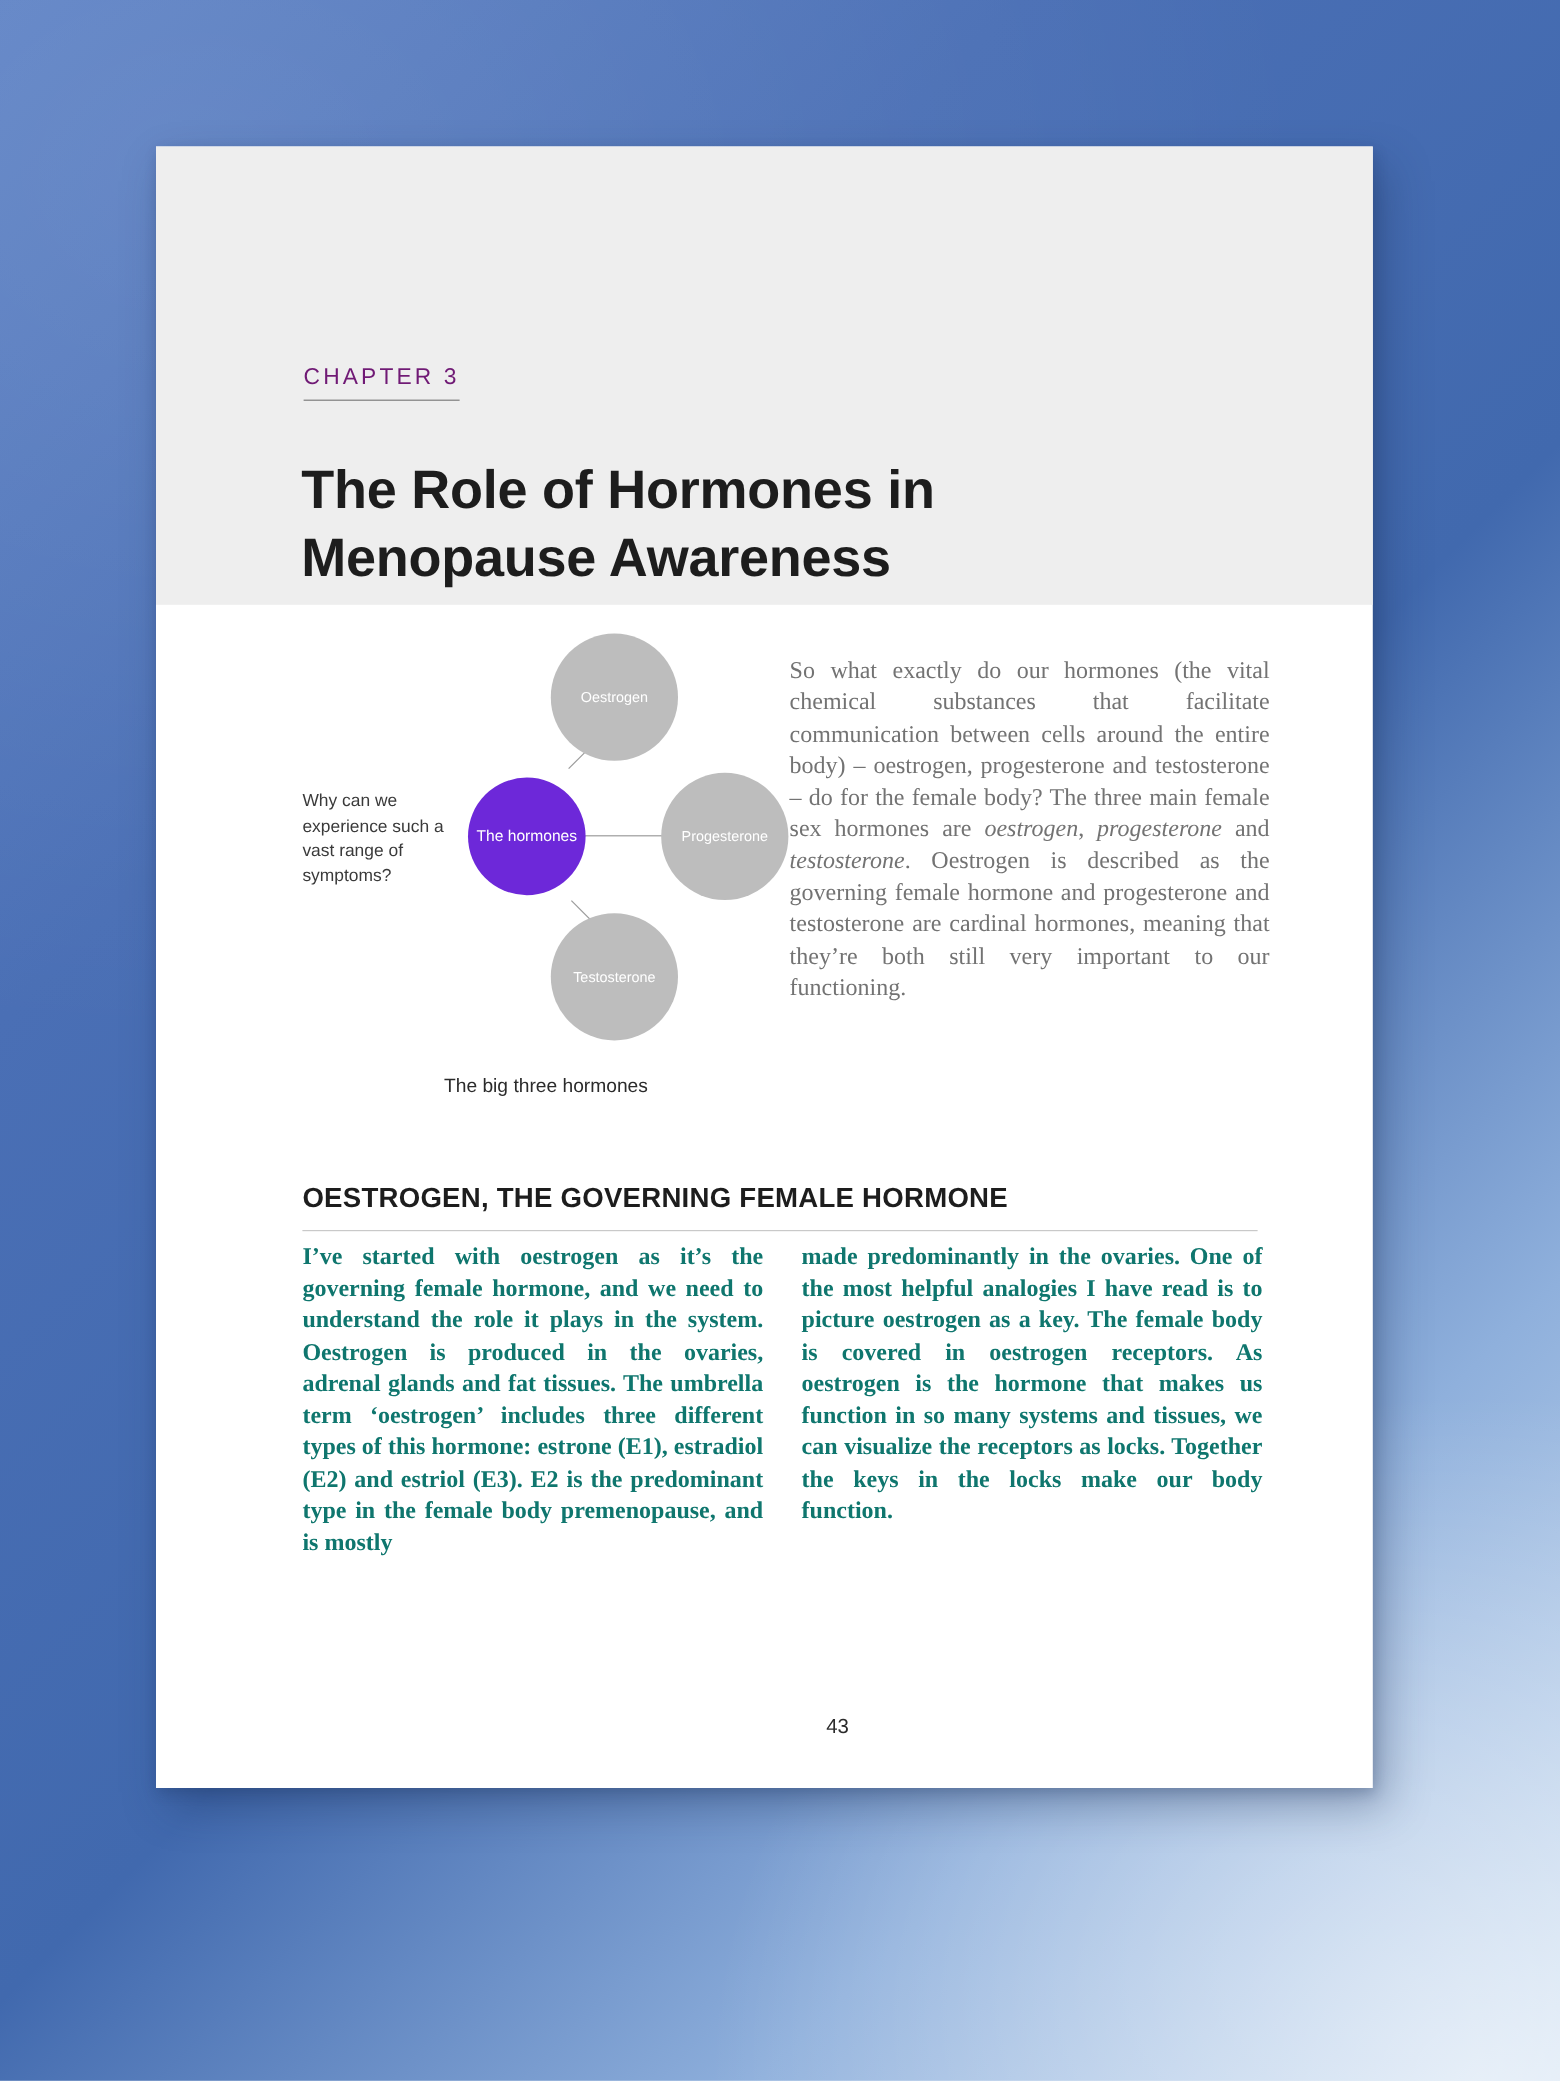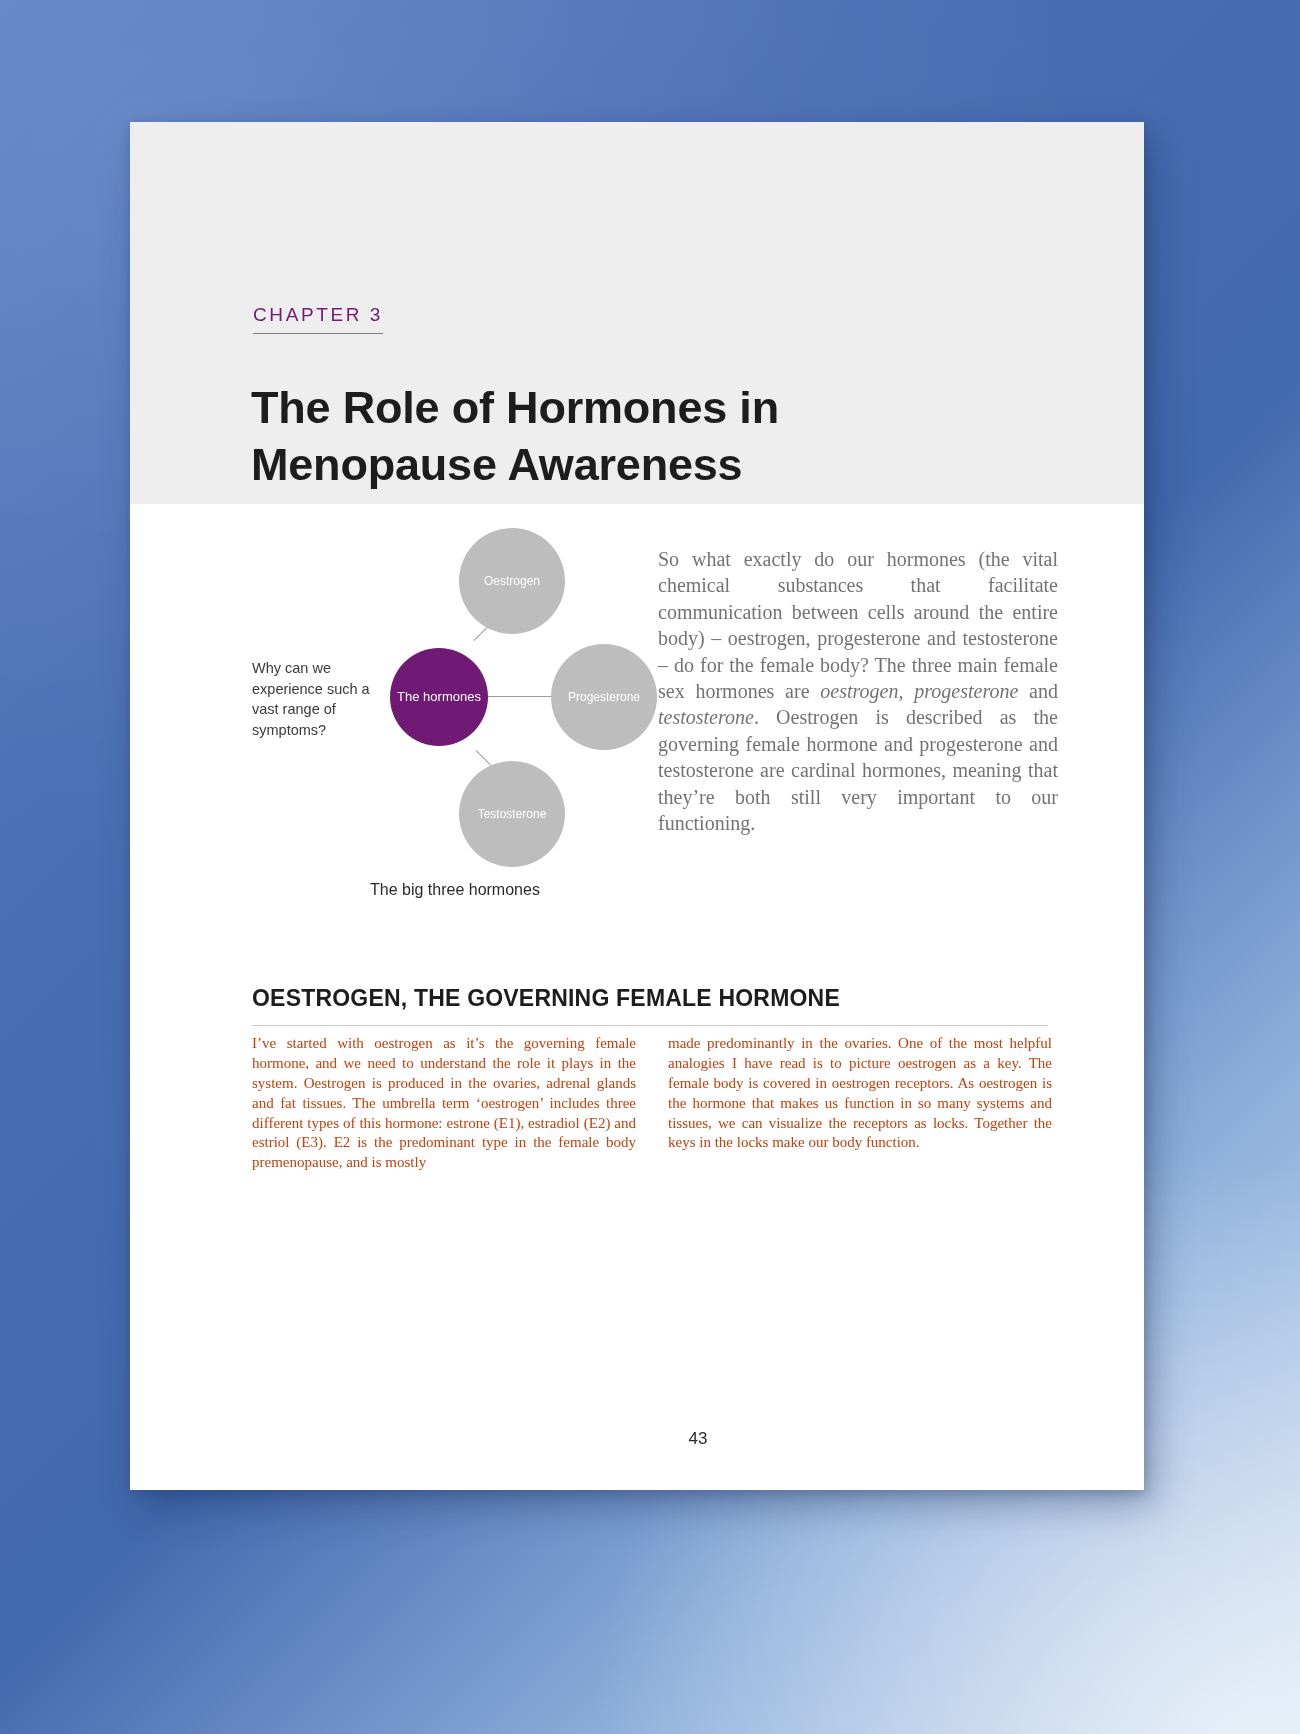--- a/index.html
+++ b/index.html
@@ -121,21 +121,21 @@
     text-align: center;
     color: #ffffff;
     font-family: "Liberation Sans", sans-serif;
     line-height: 1.2;
   }
   .node-hub {
     left: 24px;
     top: 130px;
     width: 98px;
     height: 98px;
-    background: #701a75;
+    background: #6d28d9;
     font-size: 13px;
     z-index: 3;
   }
   .node-sat {
     width: 106px;
     height: 106px;
     background: #bdbdbd;
     font-size: 12px;
     z-index: 2;
   }
@@ -167,21 +167,21 @@
     top: 232px;
     width: 34px;
     height: 1.4px;
     transform: rotate(45deg);
     transform-origin: left center;
   }
 
   .figure-caption {
     position: absolute;
     left: 122px;
-    top: 363px;
+    top: 379px;
     font-family: "Liberation Sans", sans-serif;
     font-size: 16px;
     color: #2b2b2b;
   }
 
   .intro-col {
     position: absolute;
     left: 528px;
     top: 22px;
     width: 400px;
@@ -212,25 +212,26 @@
   .body-columns {
     position: absolute;
     left: 122px;
     top: 530px;
     width: 800px;
     display: flex;
     gap: 32px;
   }
   .body-col {
     width: 384px;
-    font-size: 15px;
+    font-size: 20px;
     line-height: 1.325;
-    color: #c2410c;
+    color: #0f766e;
     text-align: justify;
     text-justify: inter-word;
+    font-weight: bold;
   }
   .body-col p { margin: 0; }
 
   
   .page-number {
     position: absolute;
     right: 0;
     top: 925px;
     width: 796px;
     text-align: center;

